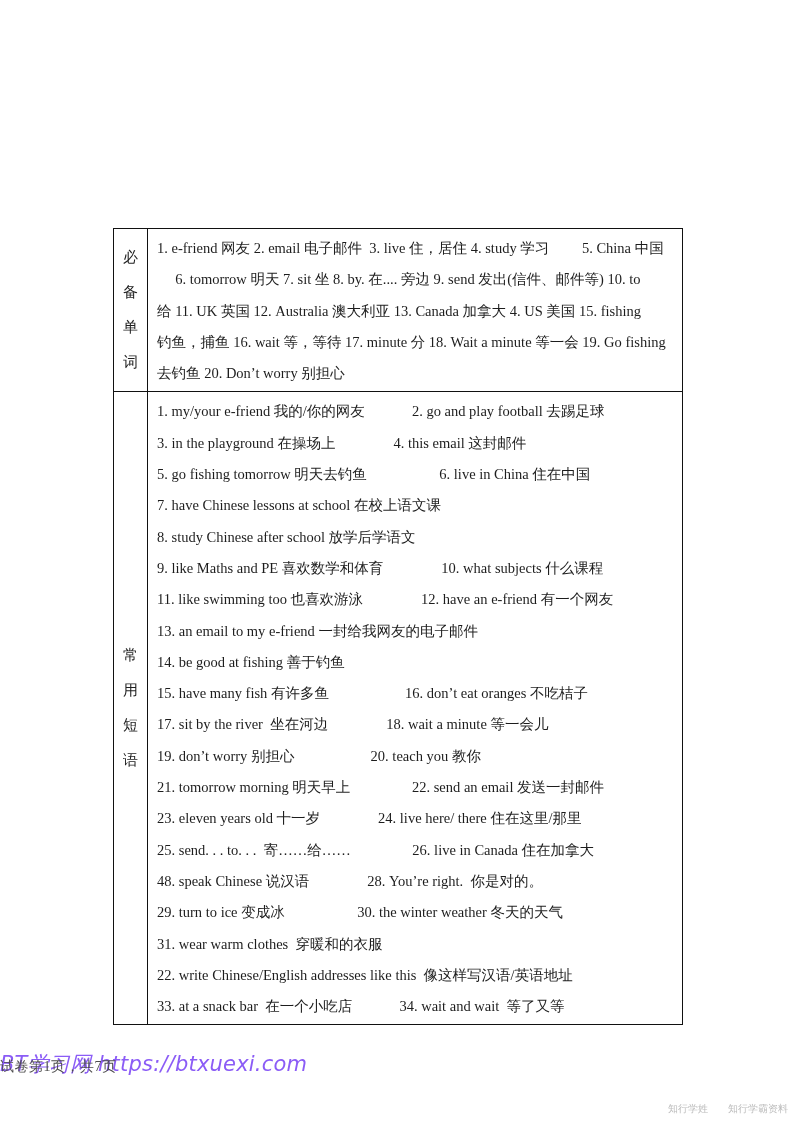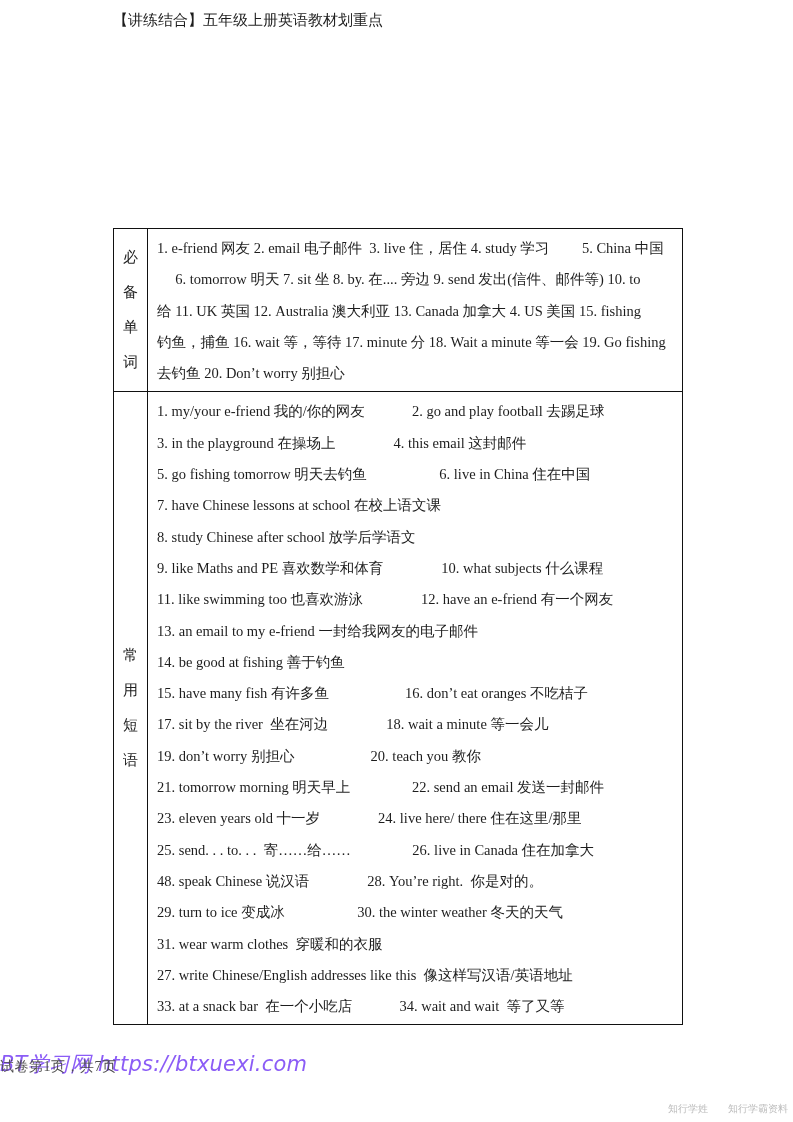--- a/index.html
+++ b/index.html
@@ -100,21 +100,20 @@
     filter:blur(0.6px);
     white-space:pre;
   }
 </style>
 </head>
 <body>
 
 <div class="page">
 
 
-  <p class="subtitle">【讲练结合】五年级上册英语教材划重点</p>
 
 
   <table class="vocab-table">
     <tbody>
       <tr>
         <td class="head-cell">
           <div class="head-stack">
               <div class="vchar">必</div>
               <div class="vchar">备</div>
               <div class="vchar">单</div>
@@ -150,21 +149,21 @@
             <div class="tline">14. be good at fishing 善于钓鱼</div>
             <div class="tline">15. have many fish 有许多鱼　　　　　 16. don’t eat oranges 不吃桔子</div>
             <div class="tline">17. sit by the river  坐在河边　　　　18. wait a minute 等一会儿</div>
             <div class="tline">19. don’t worry 别担心　　　　　 20. teach you 教你</div>
             <div class="tline">21. tomorrow morning 明天早上　　　　 22. send an email 发送一封邮件</div>
             <div class="tline">23. eleven years old 十一岁　　　　24. live here/ there 住在这里/那里</div>
             <div class="tline">25. send. . . to. . .  寄……给……　　　　 26. live in Canada 住在加拿大</div>
             <div class="tline">48. speak Chinese 说汉语　　　　28. You’re right.  你是对的。</div>
             <div class="tline">29. turn to ice 变成冰　　　　　30. the winter weather 冬天的天气</div>
             <div class="tline">31. wear warm clothes  穿暖和的衣服</div>
-            <div class="tline">27. write Chinese/English addresses like this  像这样写汉语/英语地址</div>
+            <div class="tline">22. write Chinese/English addresses like this  像这样写汉语/英语地址</div>
             <div class="tline">33. at a snack bar  在一个小吃店　　　 34. wait and wait  等了又等</div>
           </td>
       </tr>
     </tbody>
   </table>
 
   <div class="footer-wrap">
     <div class="site-watermark">BT学习网 https://btxuexi.com</div>
     <div class="page-info">试卷第1页，共7页</div>
   </div>

